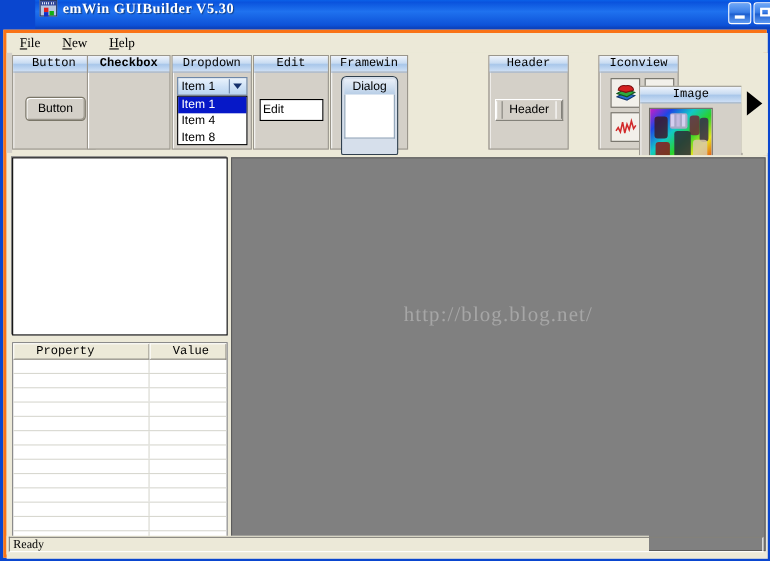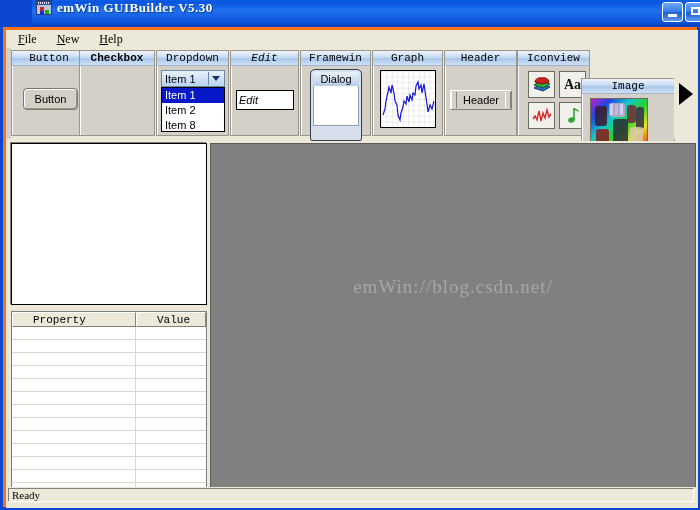--- a/index.html
+++ b/index.html
@@ -209,21 +209,21 @@
     background:#808080;border:1px solid #5c5c5c;box-sizing:border-box;
     display:flex;align-items:center;justify-content:center;
   }
   .watermark{
     font-family:"Liberation Serif", serif;
     font-size:19px;color:#a6a6a6;letter-spacing:1px;
     margin-top:-70px;user-select:none;
   }
   
   .statusbar{
-    position:absolute;left:0;bottom:0;width:692px;height:17px;background:#ece9d8;
+    position:absolute;left:0;bottom:0;width:560px;height:17px;background:#ece9d8;padding-left:24px;
   }
   .status-cell{
     position:absolute;left:2px;top:1px;width:686px;height:14px;
     border:1px solid #83817a;border-right-color:#fff;border-bottom-color:#fff;
     box-sizing:border-box;font-size:11px;line-height:12px;padding-left:3px;color:#000;
     font-family:"Liberation Serif",serif;
   }
 </style>
 </head>
 <body>
@@ -283,69 +283,52 @@
         <div class="panel-hd">Dropdown</div>
         <div class="panel-body">
           <div class="w-dd-head">
             <span>Item 1</span>
             <div class="w-dd-arrowbox">
                 <div class="tri-down"></div>
               </div>
           </div>
           <div class="w-dd-list">
             <div class="w-dd-opt sel">Item 1</div>
-            <div class="w-dd-opt">Item 2</div>
+            <div class="w-dd-opt">Item 4</div>
             <div class="w-dd-opt">Item 8</div>
           </div>
         </div>
       </div>
 
-      <div class="panel" style="left:224px;width:69px;font-style:italic;">
+      <div class="panel" style="left:224px;width:69px;">
         <div class="panel-hd">Edit</div>
         <div class="panel-body">
           <div class="w-edit">Edit</div>
         </div>
       </div>
 
       <div class="panel" style="left:294px;width:71px;">
         <div class="panel-hd">Framewin</div>
         <div class="panel-body">
           <div class="w-frame">
             <div class="w-frame-ttl">Dialog</div>
             <div class="w-frame-body"></div>
           </div>
         </div>
       </div>
 
-      <div class="panel" style="left:366px;width:71px;">
-        <div class="panel-hd">Graph</div>
-        <div class="panel-body">
-          <div class="w-graph">
-            <svg width="54" height="56" viewBox="0 0 54 56">
-              <defs>
-                <pattern id="grid" width="5.4" height="5.6" patternUnits="userSpaceOnUse">
-                  <path d="M5.4 0 L0 0 0 5.6" fill="none" stroke="#d9d9d9" stroke-width="1"></path>
-                </pattern>
-              </defs>
-              <rect width="54" height="56" fill="#fff"></rect>
-              <rect width="54" height="56" fill="url(#grid)"></rect>
-              <polyline fill="none" stroke="#1515d8" stroke-width="1.2" points="2,44 4,38 5,30 7,21 8,16 10,22 11,14 13,22 14,30 16,34 17,44 19,49 20,42 22,36 23,30 25,33 26,25 28,31 29,24 31,29 32,22 34,24 35,15 37,11 38,18 40,14 41,22 43,13 44,20 46,33 47,41 49,34 51,38 53,30"></polyline>
-            </svg>
-          </div>
-        </div>
-      </div>
 
       <div class="panel" style="left:438px;width:73px;">
         <div class="panel-hd">Header</div>
         <div class="panel-body">
           <div class="w-header">Header</div>
         </div>
       </div>
 
-      <div class="panel" style="left:511px;width:73px;">
+      <div class="panel" style="left:538px;width:73px;">
         <div class="panel-hd">Iconview</div>
         <div class="panel-body">
           <div class="w-icons">
             <div class="w-icon">
               <svg width="22" height="22" viewBox="0 0 22 22">
                 <path d="M3 14 L10 10 L19 13 L12 17 Z" fill="#2a6fd0" stroke="#143a72" stroke-width="1"></path>
                 <path d="M3 11 L10 7 L19 10 L12 14 Z" fill="#2eaa3e" stroke="#14561f" stroke-width="1"></path>
                 <path d="M4 8 C4 5 8 3 11 4 C14 3 18 5 18 8 L11 10 Z" fill="#d42020" stroke="#7a1010" stroke-width="1"></path>
               </svg>
             </div>
@@ -463,21 +446,21 @@
               <div class="prop-cell c1"></div>
             </div>
             <div class="prop-row">
               <div class="prop-cell c0"></div>
               <div class="prop-cell c1"></div>
             </div>
           </div>
       </div>
 
       <div class="canvas">
-        <div class="watermark">emWin://blog.csdn.net/</div>
+        <div class="watermark">http://blog.blog.net/</div>
       </div>
     </div>
 
     <div class="statusbar">
       <div class="status-cell">Ready</div>
     </div>
 
   </div>
 </div>
 

